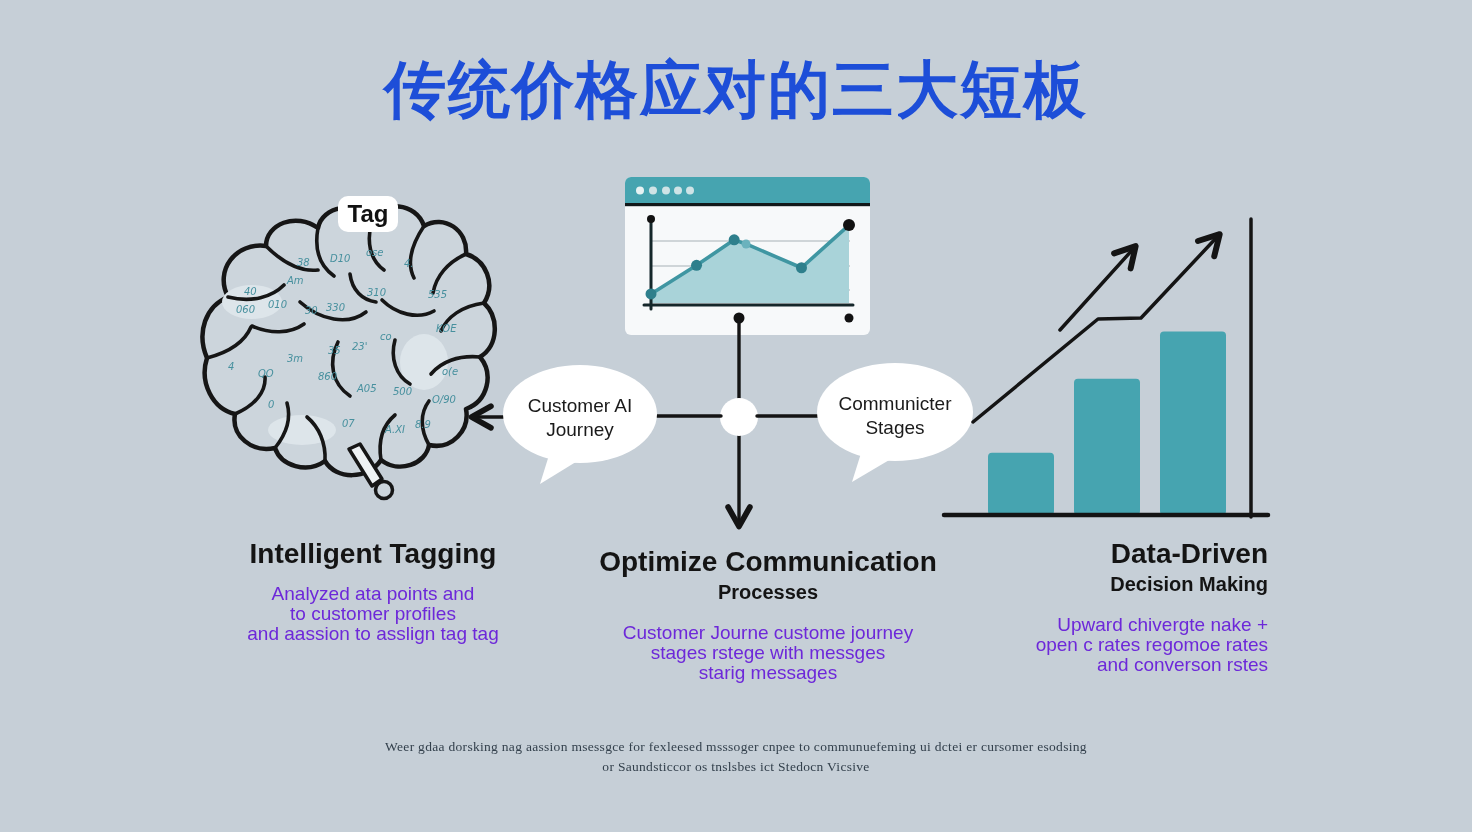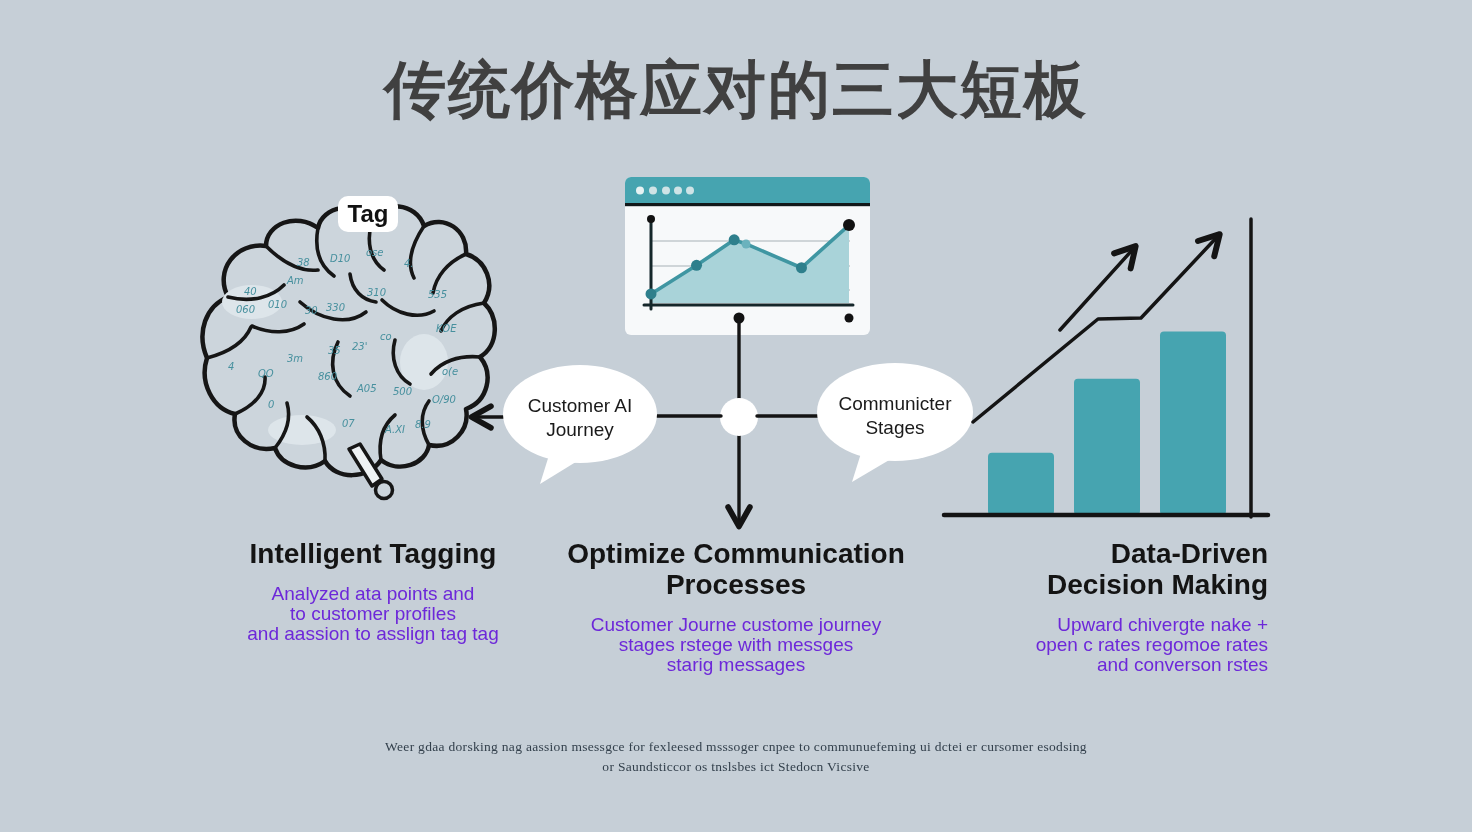--- a/index.html
+++ b/index.html
@@ -4,40 +4,40 @@
 <style>
   :root{
     --bg:#c6cfd7; --teal:#46a4b0; --teal-dark:#2e7f8c; --area:#a9d3d9;
     --line:#3f96a2; --ink:#141414; --footer-ink:#33404c;
   }
   *{box-sizing:border-box;}
   html,body{margin:0;padding:0;}
   body{font-family:"Liberation Sans",sans-serif;}
   .canvas{position:relative;width:1472px;height:832px;background:var(--bg);overflow:hidden;}
   .title{position:absolute;top:48px;left:0;width:100%;margin:0;text-align:center;
-         font-size:62px;font-weight:700;color:#404040;letter-spacing:2px;}
+         font-size:62px;font-weight:700;color:#1d4ed8;letter-spacing:2px;}
   #diagram-svg{position:absolute;left:0;top:0;width:1472px;height:832px;}
   .brain-outline{fill:#ccd5dc;stroke:#161616;stroke-width:4.5;stroke-linejoin:round;}
   .brain-hl{fill:#dde5ea;stroke:none;}
   .fold{fill:none;stroke:#161616;stroke-width:3.6;stroke-linecap:round;}
   .brain-tag{font-size:10px;font-style:italic;fill:#47909e;font-family:"DejaVu Sans",sans-serif;}
   .ink-line{stroke:#141414;fill:none;stroke-linecap:round;stroke-linejoin:round;}
   .bubble{fill:#ffffff;}
   .bubble-text{font-size:19px;fill:#1a1a1a;text-anchor:middle;font-weight:500;}
   .tag-chip{fill:#ffffff;}
   .tag-text{font-size:24px;font-weight:700;fill:#111;text-anchor:middle;}
   .grid{stroke:#a7b2b5;stroke-width:1.2;}
   .axis{stroke:#15272a;stroke-width:3;stroke-linecap:round;}
   .col{position:absolute;top:538px;text-align:center;color:var(--ink);}
   .col-left{left:198px;width:350px;}
-  .col-mid{left:554px;width:364px;}
+  .col-mid{left:586px;width:364px;margin-top:8px;}
   .col-right{left:938px;width:330px;text-align:right;}
   .col .h1{font-size:28px;font-weight:700;line-height:31px;}
   .col-left .h2{font-size:21px;font-weight:700;margin-top:8px;}
-  .col-mid .h2,.col-right .h2{font-size:28px;font-weight:700;line-height:31px;}
+  .col-mid .h2,.col-right .h2{font-size:20px;font-weight:700;line-height:31px;}
   .col .body{margin-top:15px;font-size:19px;line-height:20px;color:#6d28d9;}
   .footer{position:absolute;top:737px;left:0;width:100%;text-align:center;
           font-family:"Liberation Serif",serif;font-size:13.5px;line-height:20px;
           color:var(--footer-ink);letter-spacing:.3px;}
 </style>
 </head>
 <body>
 
 <div class="canvas">
 

